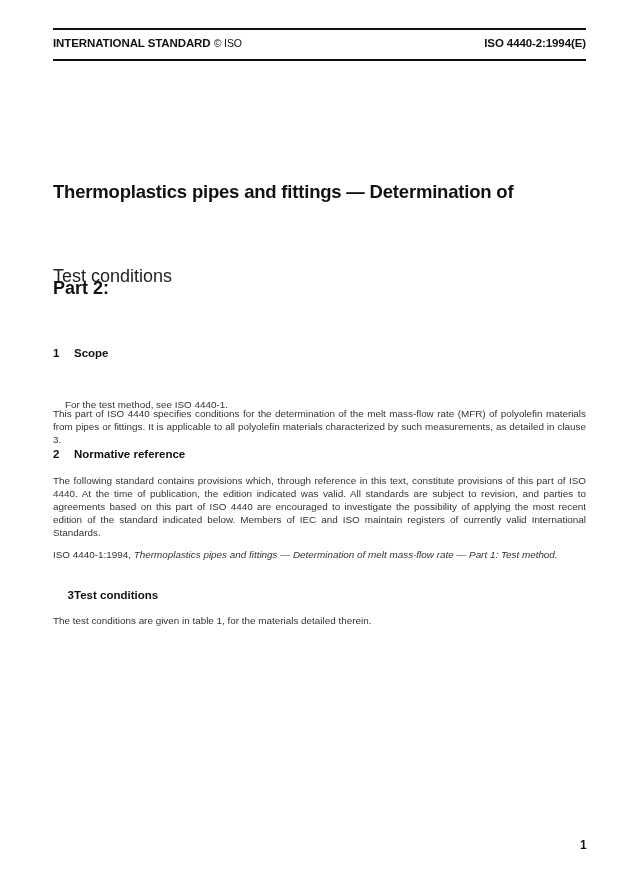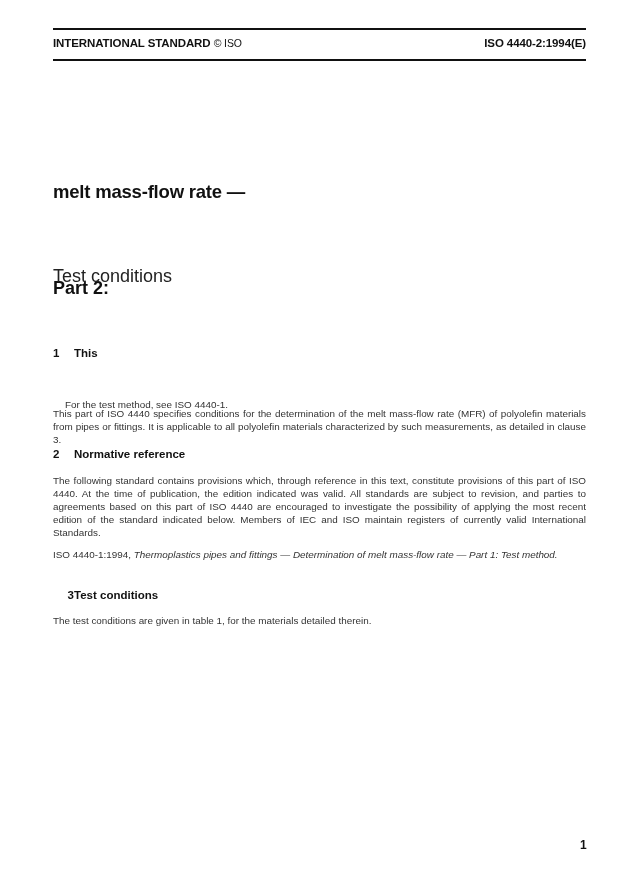--- a/index.html
+++ b/index.html
@@ -27,27 +27,27 @@
   <div class="hdr">
     <span class="left">
       <span>INTERNATIONAL STANDARD</span>
       <span class="copy">© ISO</span>
     </span>
     <span class="right">ISO 4440-2:1994(E)</span>
   </div>
   <div class="rule" style="top:59px;"></div>
 
   <div class="title">
-    <div>melt mass-flow rate —</div>
+    <div>Thermoplastics pipes and fittings — Determination of</div>
   </div>
   <div class="part">Part 2:</div>
   <div class="subtitle">Test conditions</div>
 
   <div class="sec-h" style="top:347px;">
-    <span class="num">1</span><span>This</span>
+    <span class="num">1</span><span>Scope</span>
   </div>
   <div class="para" style="top:373px;margin-top:34px;">This part of ISO 4440 specifies conditions for the determination of the melt mass-flow rate (MFR) of polyolefin materials from pipes or fittings. It is applicable to all polyolefin materials characterized by such measurements, as detailed in clause 3.</div>
   <div class="para" style="top:398px;margin-left:12px;">For the test method, see ISO 4440-1.</div>
 
   <div class="sec-h" style="top:448px;">
     <span class="num">2</span><span>Normative reference</span>
   </div>
   <div class="para" style="top:474px;">The following standard contains provisions which, through reference in this text, constitute provisions of this part of ISO 4440. At the time of publication, the edition indicated was valid. All standards are subject to revision, and parties to agreements based on this part of ISO 4440 are encouraged to investigate the possibility of applying the most recent edition of the standard indicated below. Members of IEC and ISO maintain registers of currently valid International Standards.</div>
   <div class="para" style="top:548px;">
     <span>ISO 4440-1:1994,</span>

